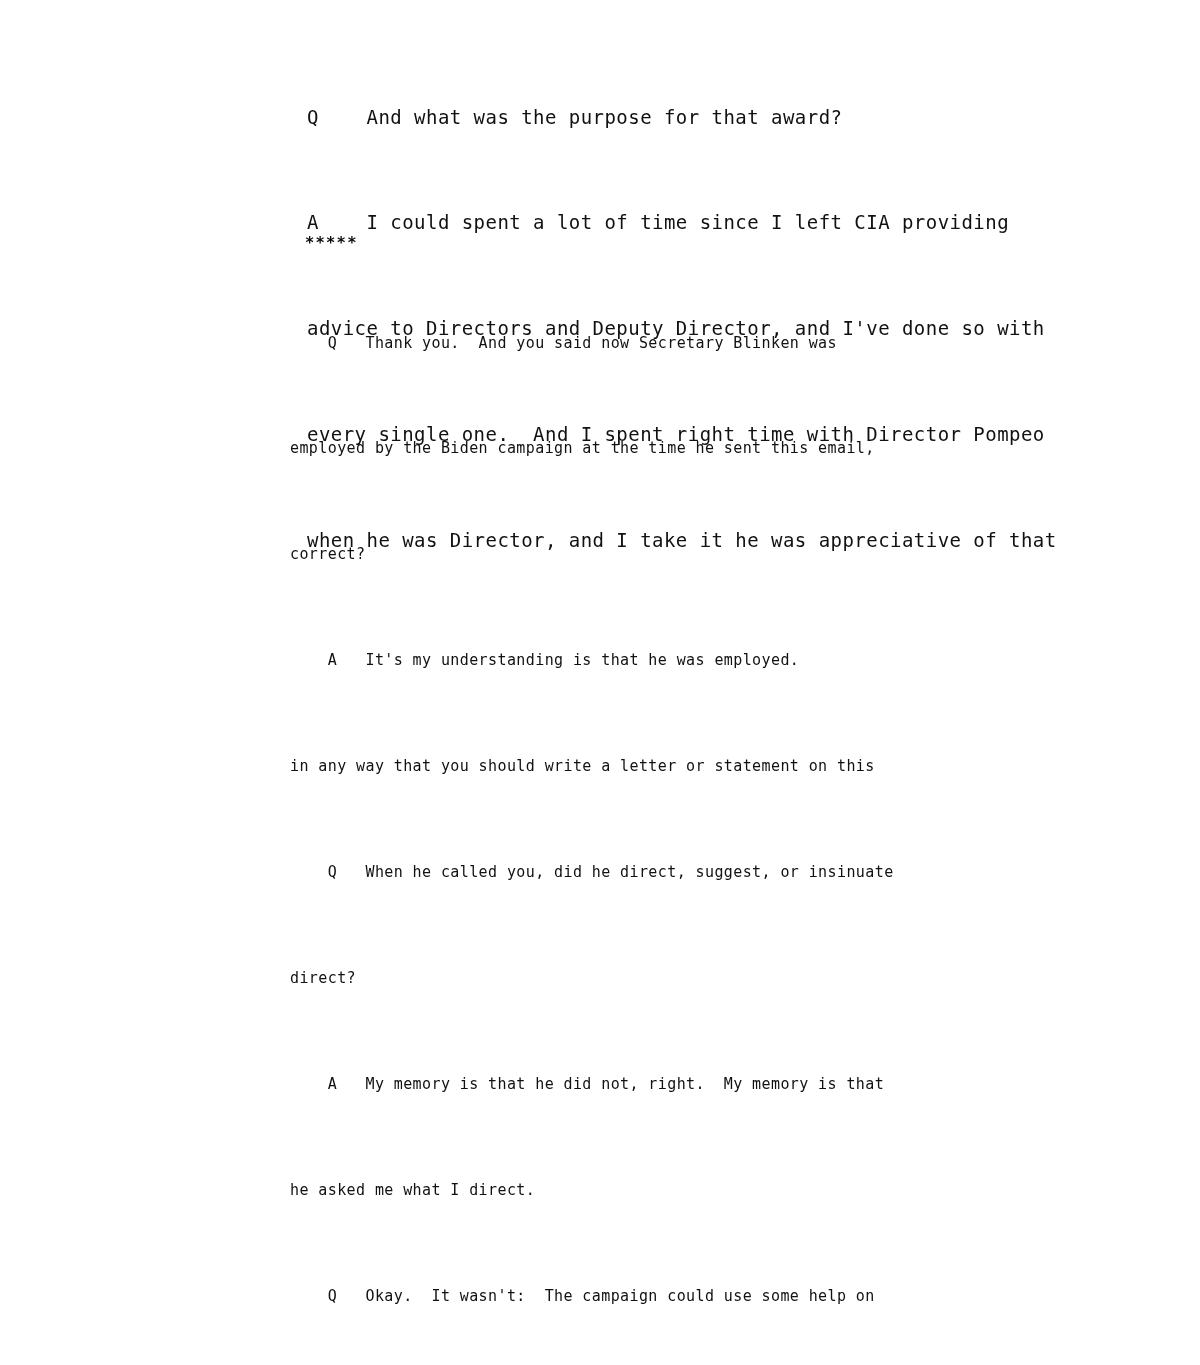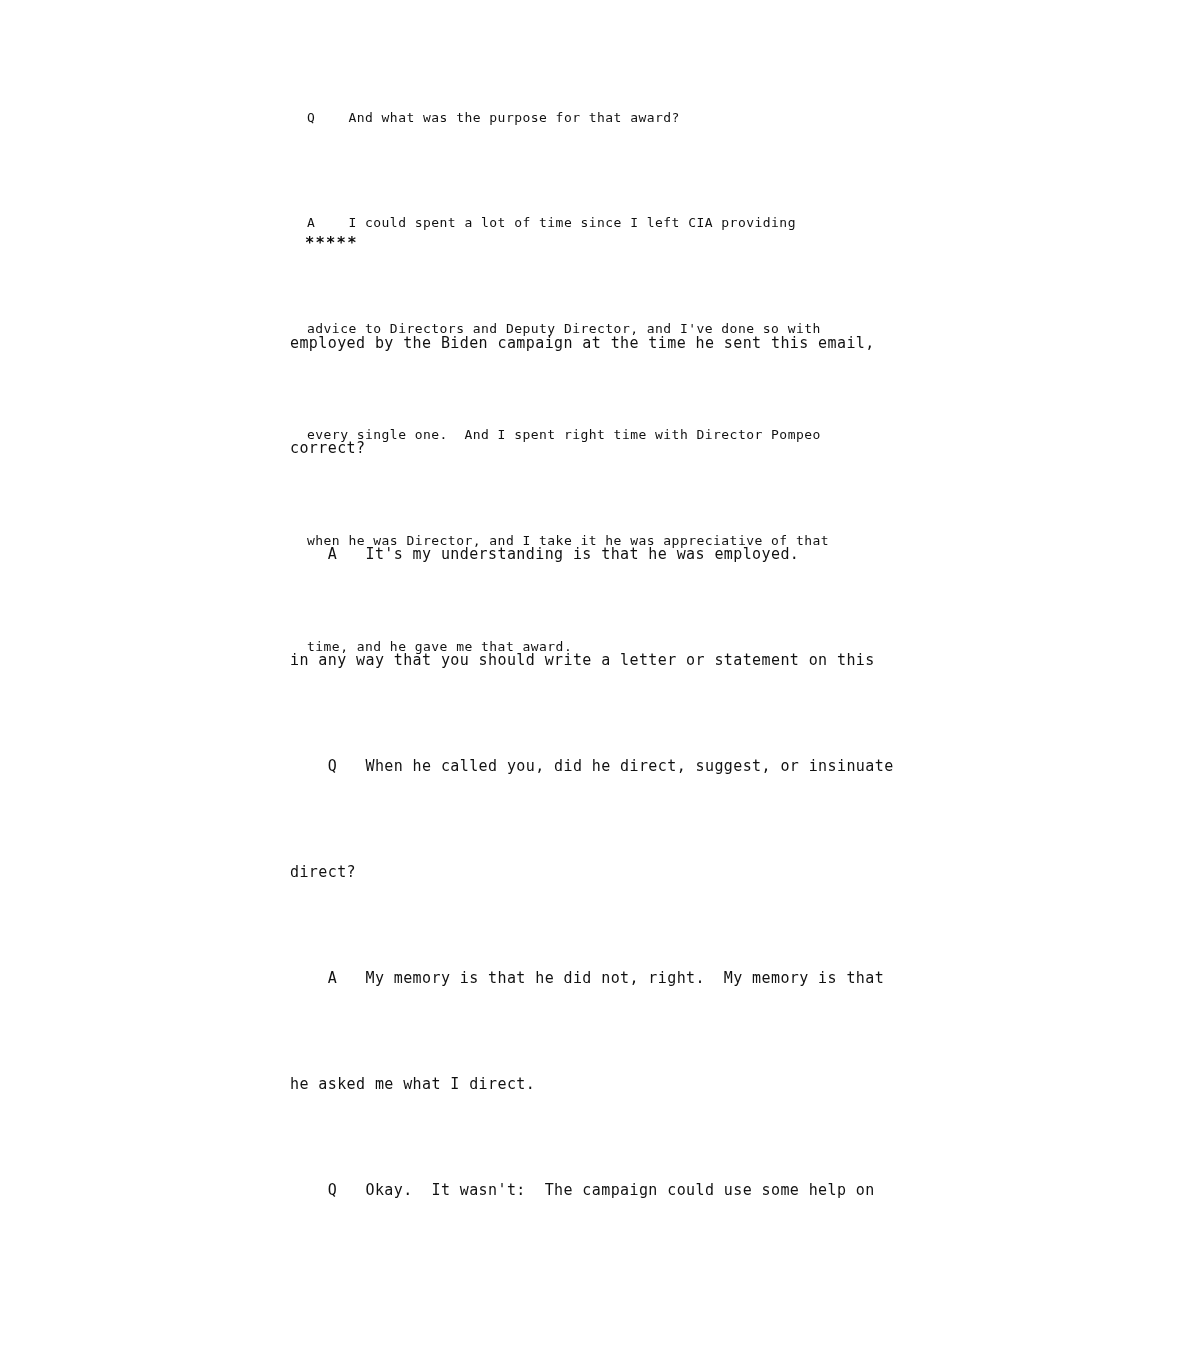--- a/index.html
+++ b/index.html
@@ -31,21 +31,21 @@
     line-height: 35.3px;
     white-space: pre;
     letter-spacing: 0.42px;
     color: #111111;
   }
 
   
   .block-upper {
     left: 307px;
     top: 29px;
-    font-size: 13px;
+    font-size: 19px;
     letter-spacing: 0.46px;
   }
 
   
   .block-lower {
     left: 290px;
     top: 255px;
     font-size: 15.0px;
     letter-spacing: 0.40px;
   }
@@ -73,26 +73,26 @@
 <body>
 
 <div class="page">
 
   <div class="block block-upper">
     <span class="tline">Q    And what was the purpose for that award?</span>
     <span class="tline">A    I could spent a lot of time since I left CIA providing</span>
     <span class="tline">advice to Directors and Deputy Director, and I've done so with</span>
     <span class="tline">every single one.  And I spent right time with Director Pompeo</span>
     <span class="tline">when he was Director, and I take it he was appreciative of that</span>
-    <span class="tline">time, and he gave me that award.</span>
   </div>
 
   <div class="separator">*****</div>
 
   <div class="block block-lower">
+    <span class="tline">    Q   Thank you.  And you said now Secretary Blinken was</span>
     <span class="tline">employed by the Biden campaign at the time he sent this email,</span>
     <span class="tline">correct?</span>
     <span class="tline">    A   It's my understanding is that he was employed.</span>
     <span class="tline">in any way that you should write a letter or statement on this</span>
     <span class="tline">    Q   When he called you, did he direct, suggest, or insinuate</span>
     <span class="tline">direct?</span>
     <span class="tline">    A   My memory is that he did not, right.  My memory is that</span>
     <span class="tline">he asked me what I direct.</span>
     <span class="tline">    Q   Okay.  It wasn't:  The campaign could use some help on</span>
     

